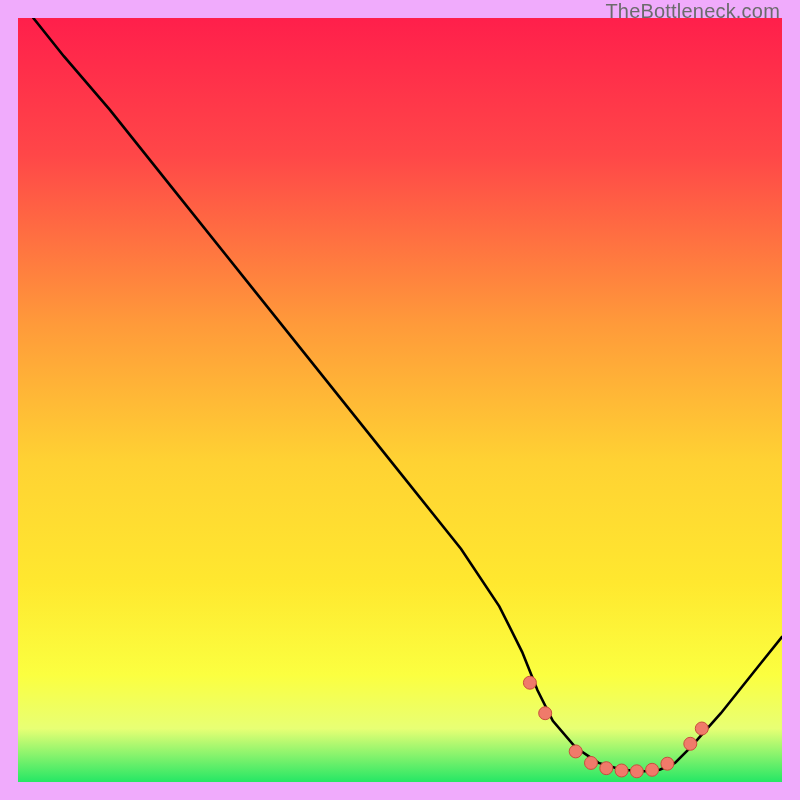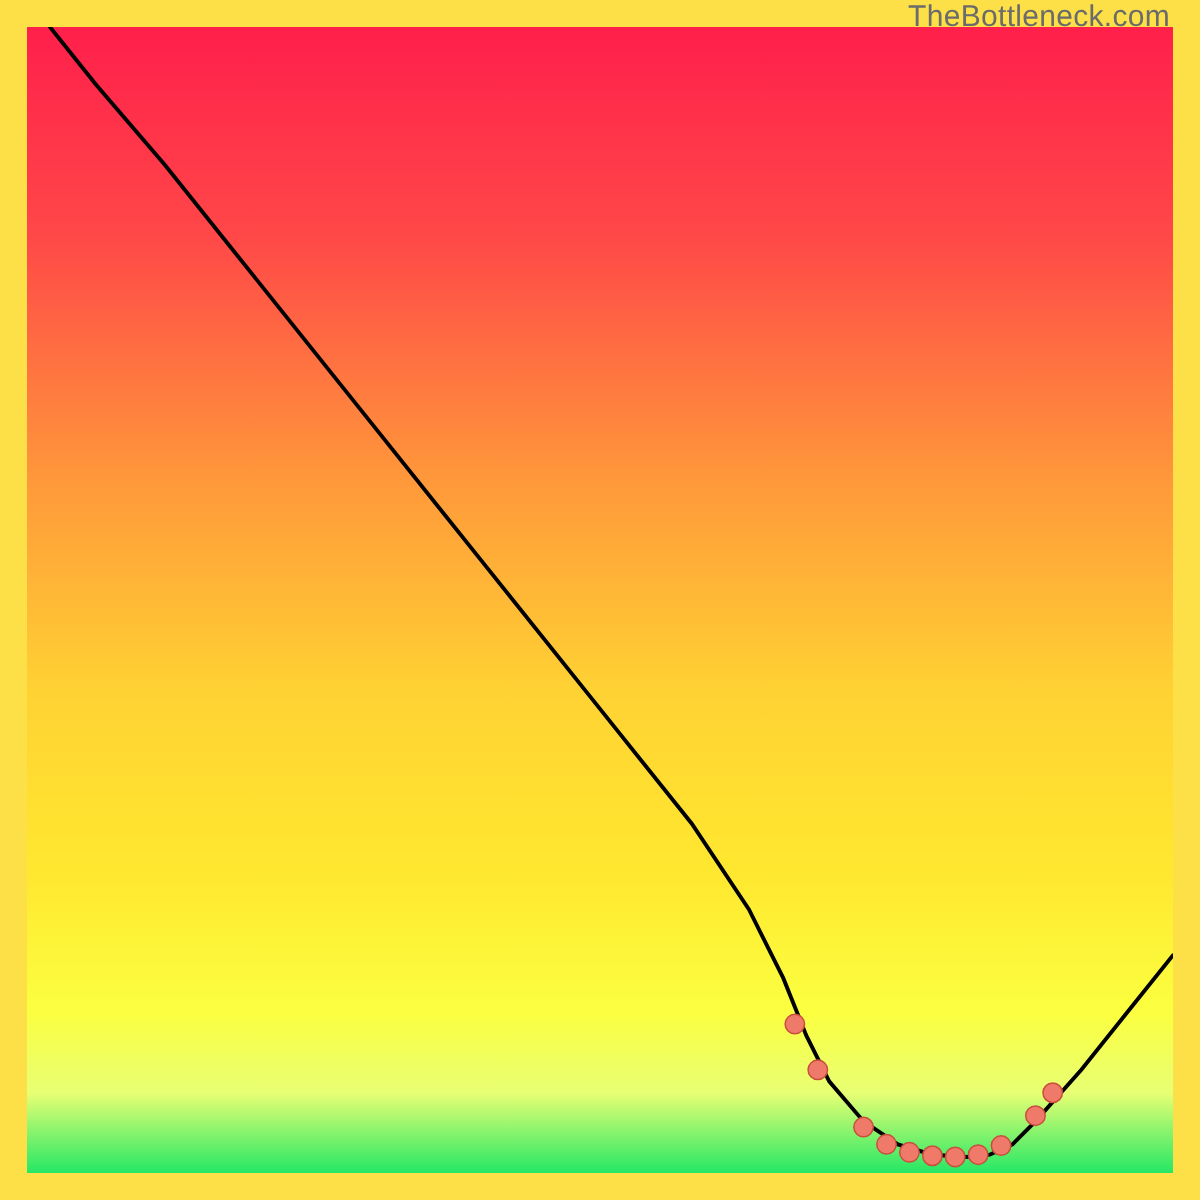--- a/index.html
+++ b/index.html
@@ -1,17 +1,17 @@
 <!DOCTYPE html>
 <html><head>
 <meta charset="utf-8">
 <style>
   * { margin: 0; padding: 0; box-sizing: border-box; }
   html, body { width: 800px; height: 800px; background: #000; overflow: hidden; }
-  .frame { position: relative; width: 800px; height: 800px; background: #fde047; }
+  .frame { position: relative; width: 800px; height: 800px; background: #f0abfc; }
   .plot {
     position: absolute;
     left: 18px; top: 18px;
     width: 764px; height: 764px;
   }
   .watermark {
     position: absolute;
     top: 0px; right: 20px;
     font-family: Arial, Helvetica, sans-serif;
     font-size: 20px;

